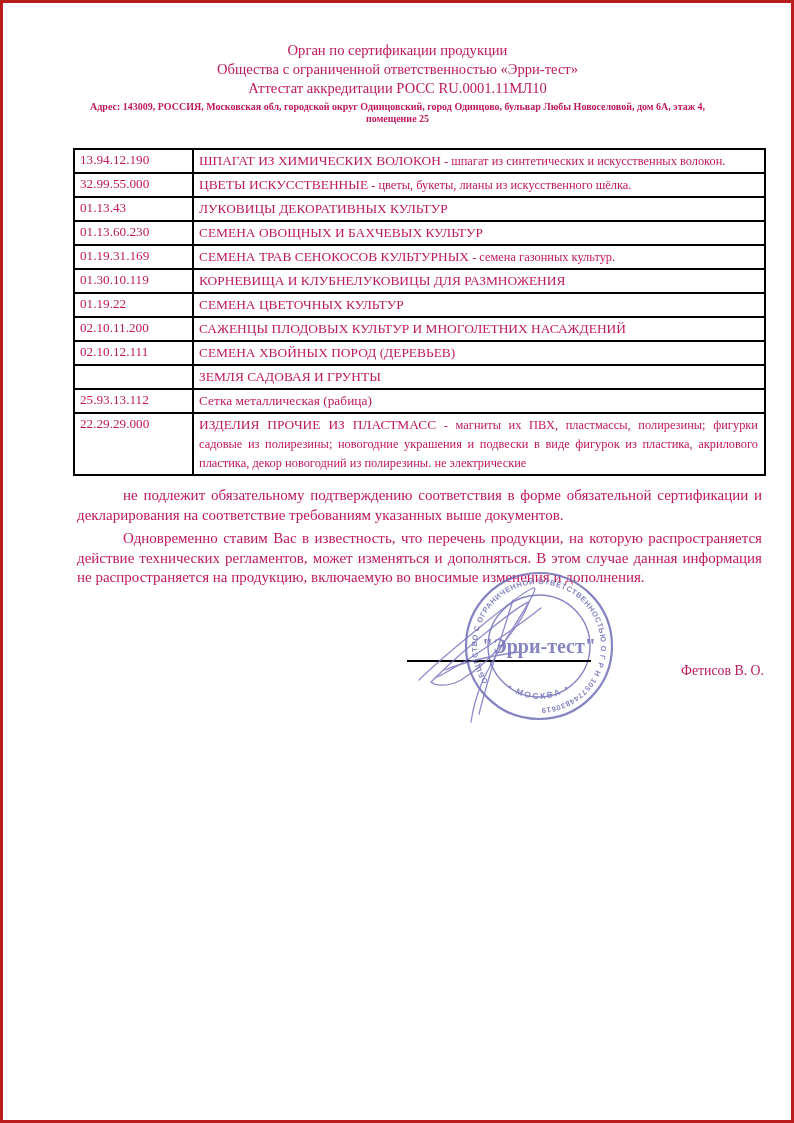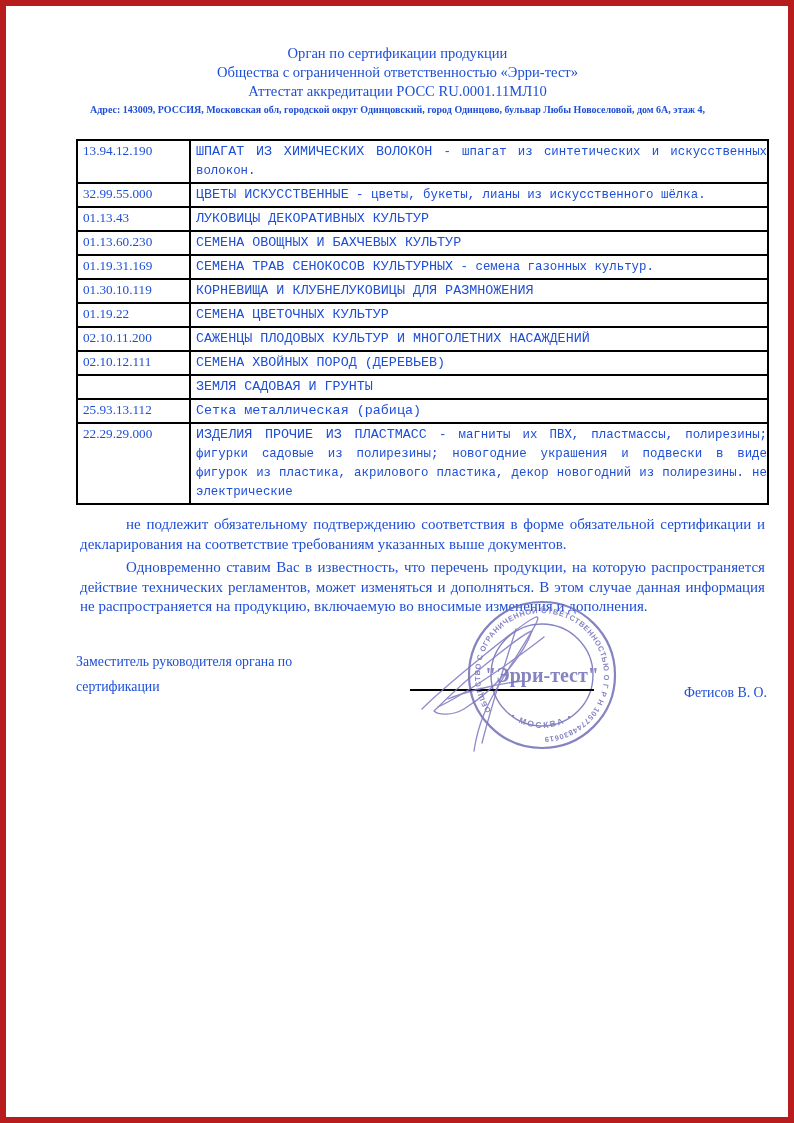--- a/index.html
+++ b/index.html
@@ -1,46 +1,46 @@
 <!DOCTYPE html>
 <html style="--ink: #6b69b3;"><head>
 <meta charset="utf-8">
 <style>
   html,body{margin:0;padding:0;background:#ffffff;}
   .page{
     position:relative;
     width:794px;height:1123px;
     box-sizing:border-box;
     background:#fff;
-    border:6px solid #b91c1c;
+    border:3px solid #b91c1c;
     padding:38px 31px 0 70px;
     font-family:"Liberation Serif","DejaVu Serif",serif;
-    color:#1d4ed8;
+    color:#be185d;
     overflow:hidden;
   }
   
   .header{position:relative;left:-19px;text-align:center;}
   .h1{font-size:14.6px;line-height:19px;}
   .addr{font-size:10px;line-height:12px;margin-top:3px;font-weight:600;}
   .tel{font-size:10.5px;line-height:13px;margin-top:3px;font-weight:600;}
   
   table.products{
     border-collapse:collapse;
     width:693px;
     margin-top:23px;
     table-layout:fixed;
   }
   table.products td{
     border:2px solid #000;
     vertical-align:top;
-    padding:1px 0 2px 5px;
+    padding:1px 6px 2px 5px;
     line-height:18px;
   }
   td.code{width:106px;font-size:13.2px;padding-left:8px;white-space:nowrap;}
-  td.desc{text-align:justify;font-family:Liberation Mono, monospace;}
+  td.desc{text-align:justify;}
   .pname{font-size:13.4px;}
   .pnote{font-size:12.4px;}
   
   .body-text{margin-top:10px;width:693px;}
   .body-text p{
     margin:4px;
     font-size:15px;
     line-height:19.5px;
     text-align:justify;
     text-indent:46px;
@@ -49,21 +49,21 @@
   .sig-area{position:relative;margin-top:26px;height:150px;width:693px;}
   .sig-label{
     position:absolute;left:0;top:6px;width:280px;
     font-size:13.8px;line-height:25px;
   }
   .sig-line{
     position:absolute;left:334px;top:46px;width:184px;height:2px;
     background:#000;z-index:2;
   }
   .sig-name{
-    position:absolute;right:2px;top:42px;
+    position:absolute;right:2px;top:49px;
     font-size:13.8px;
   }
   .stamp{position:absolute;left:388px;top:-46px;width:156px;height:156px;z-index:1;opacity:.82;}
   .scribble{position:absolute;left:328px;top:-52px;width:212px;height:168px;z-index:3;opacity:.85;}
   .ring{fill:none;stroke:var(--ink,#6b69b3);}
   .ring.outer{stroke-width:2.2;}
   .ring.inner{stroke-width:1.4;}
   .stamp text{fill:var(--ink,#6b69b3);}
   .rim{font-family:"Liberation Sans","DejaVu Sans",sans-serif;font-size:7.5px;font-weight:bold;letter-spacing:.6px;}
   .city{font-family:"Liberation Sans","DejaVu Sans",sans-serif;font-size:8.5px;font-weight:bold;letter-spacing:2px;}
@@ -74,20 +74,21 @@
 <body>
 
 <div class="page">
 
   <div class="header">
     <div class="h1">Орган по сертификации продукции</div>
     <div class="h1">Общества с ограниченной ответственностью «Эрри-тест»</div>
     <div class="h1">Аттестат аккредитации РОСС RU.0001.11МЛ10</div>
     <div class="addr">
       <div>Адрес: 143009, РОССИЯ, Московская обл, городской округ Одинцовский, город Одинцово, бульвар Любы Новоселовой, дом 6А, этаж 4,</div>
+      <div>помещение 25</div>
     </div>
   </div>
 
   <table class="products">
     <tbody>
         <tr>
       <td class="code">13.94.12.190</td>
       <td class="desc"><span class="pname">ШПАГАТ ИЗ ХИМИЧЕСКИХ ВОЛОКОН</span><span class="pnote"> - шпагат из синтетических и искусственных волокон.</span></td>
     </tr>
         <tr>
@@ -136,21 +137,20 @@
     </tr>
       </tbody>
   </table>
 
   <div class="body-text">
     <p>не подлежит обязательному подтверждению соответствия в форме обязательной сертификации и декларирования на соответствие требованиям указанных выше документов.</p>
     <p>Одновременно ставим Вас в известность, что перечень продукции, на которую распространяется действие технических регламентов, может изменяться и дополняться. В этом случае данная информация не распространяется на продукцию, включаемую во вносимые изменения и дополнения.</p>
   </div>
 
   <div class="sig-area">
-    <div class="sig-label">Заместитель руководителя органа по сертификации</div>
 
     <svg class="stamp" viewBox="0 0 156 156" aria-hidden="true">
       <defs>
         <path id="rimPath" d="M 27.2,113.6 A 62,62 0 1 1 128.8,113.6 A 62,62 0 0 1 27.2,113.6"></path>
         <path id="cityPath" d="M 37.4,112 A 53,53 0 0 0 118.6,112"></path>
       </defs>
       <circle class="ring outer" cx="78" cy="78" r="73"></circle>
       <circle class="ring inner" cx="78" cy="78" r="51"></circle>
       <text class="rim"><textPath href="#rimPath">ОБЩЕСТВО С ОГРАНИЧЕННОЙ ОТВЕТСТВЕННОСТЬЮ  О Г Р Н  1057744830619</textPath></text>
       <text class="city" text-anchor="middle"><textPath href="#cityPath" startOffset="50%">• МОСКВА •</textPath></text>

